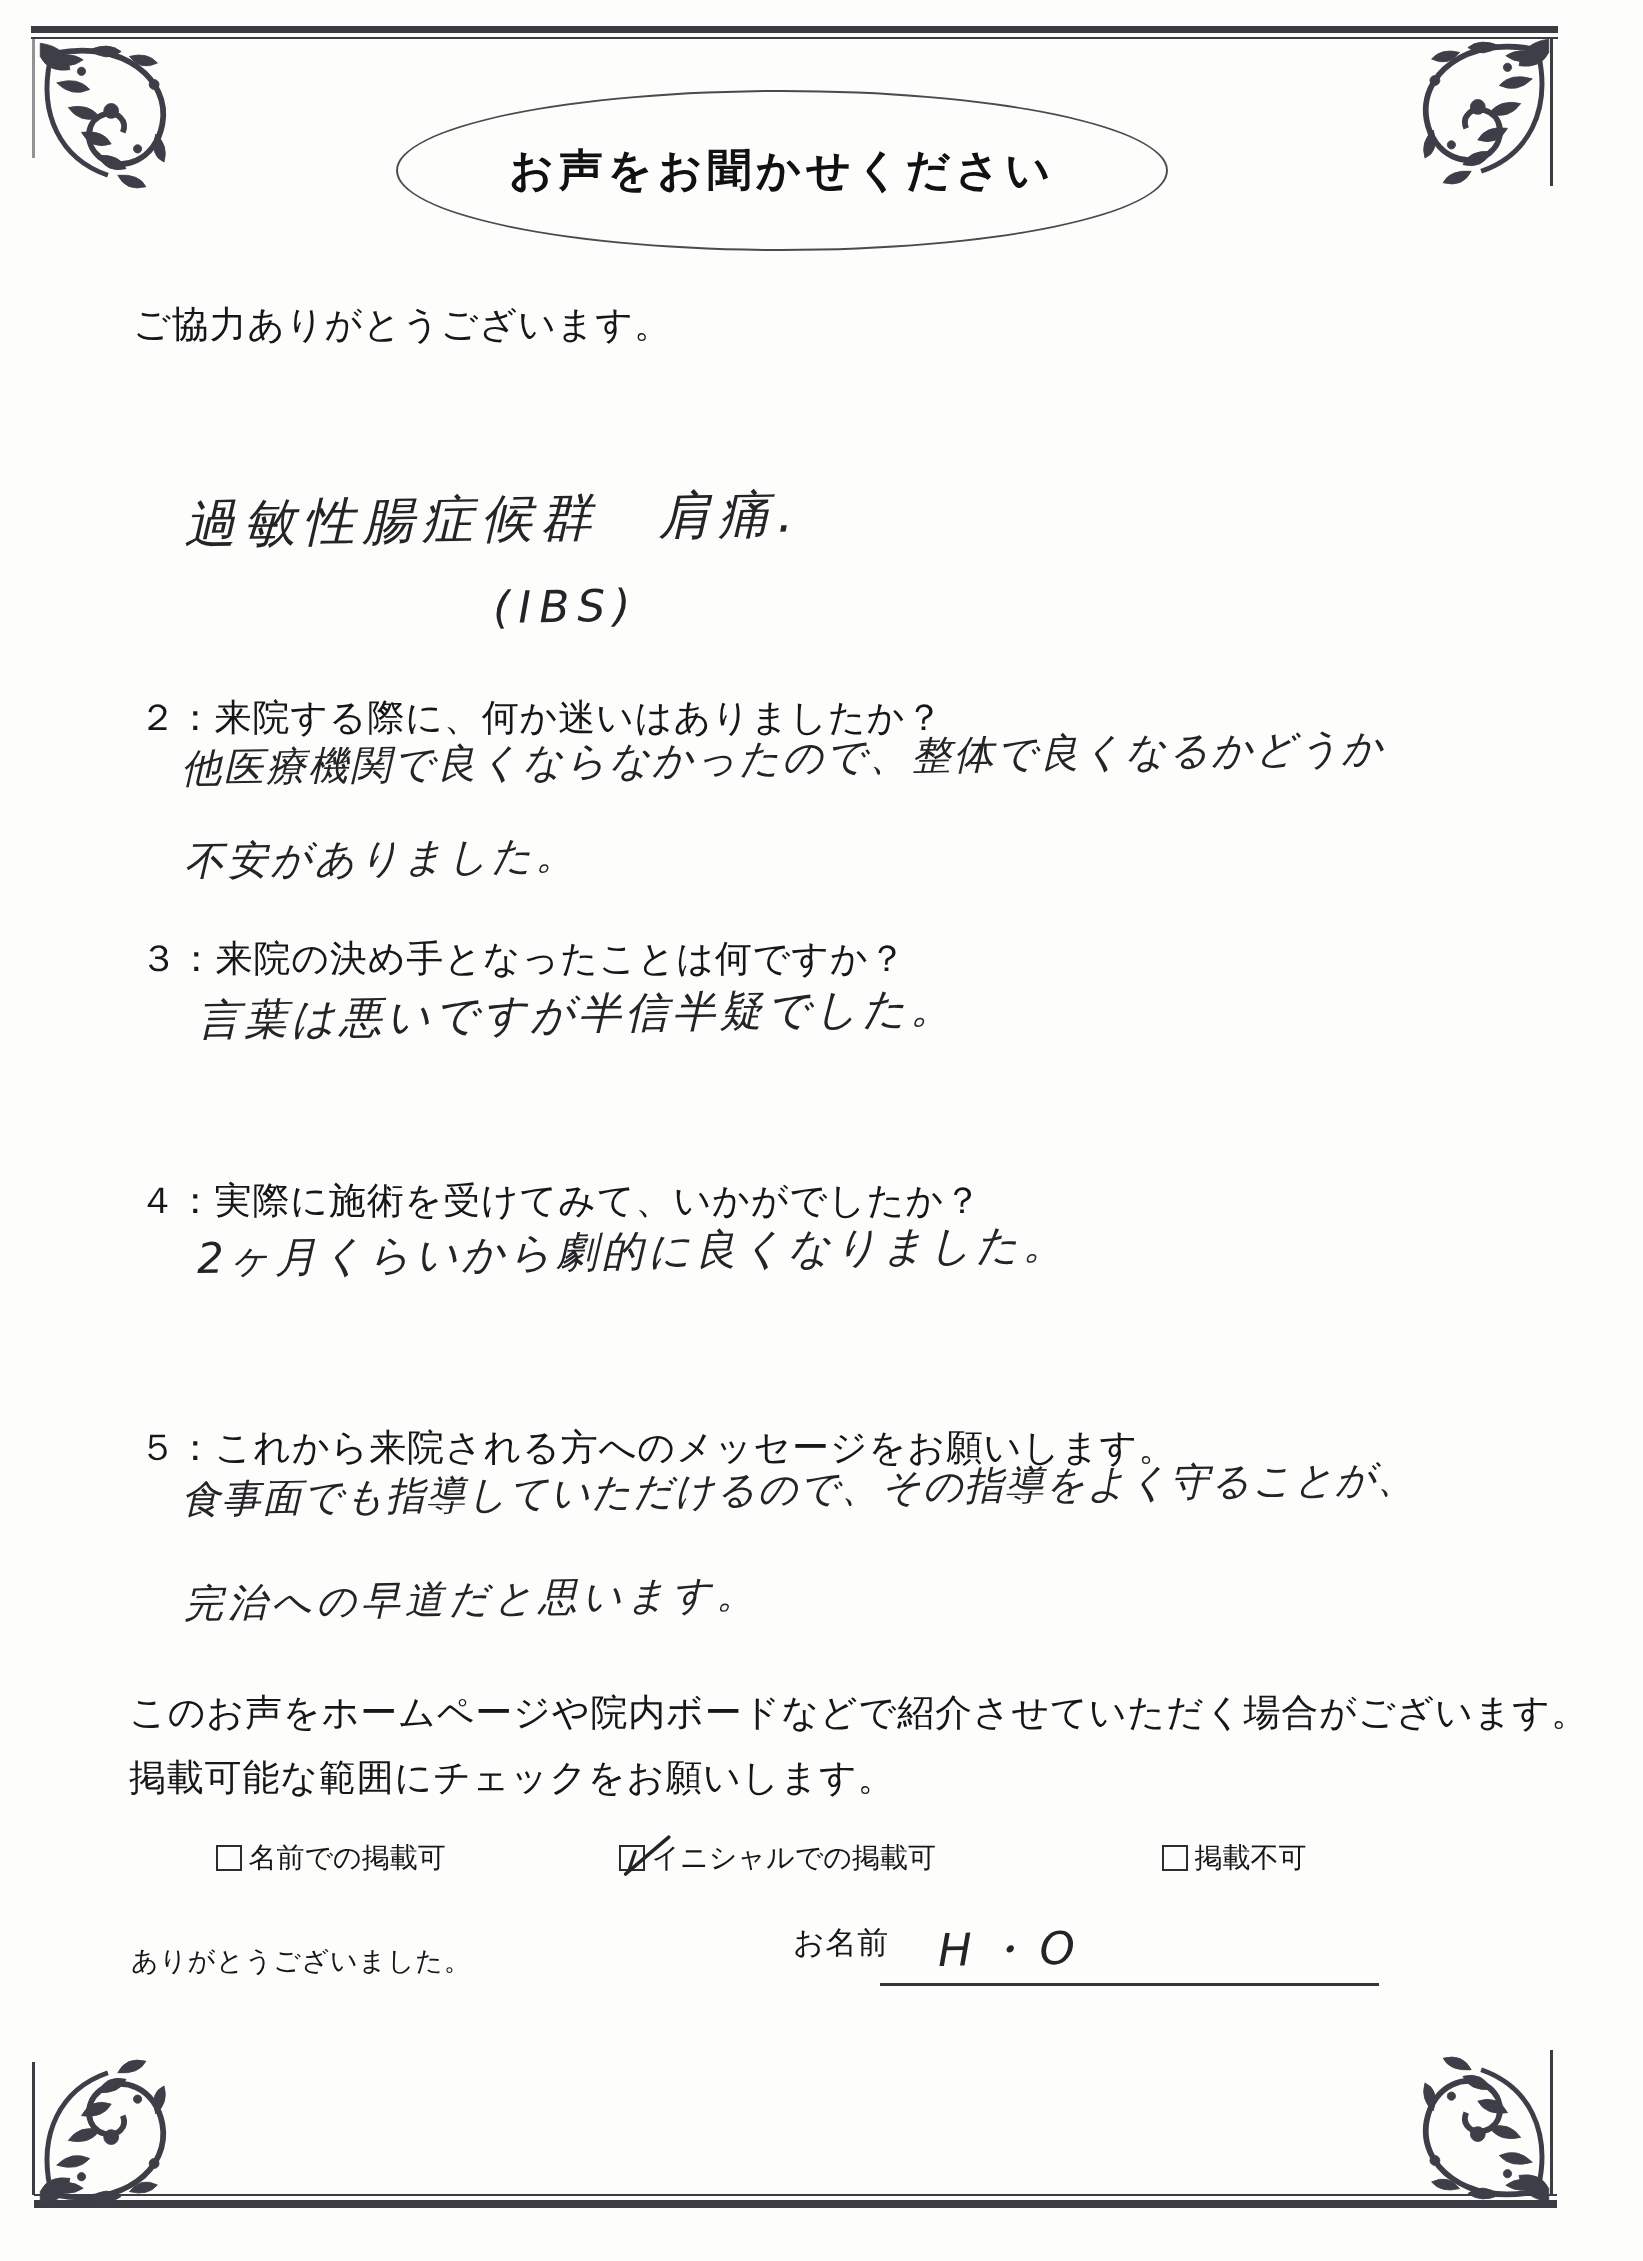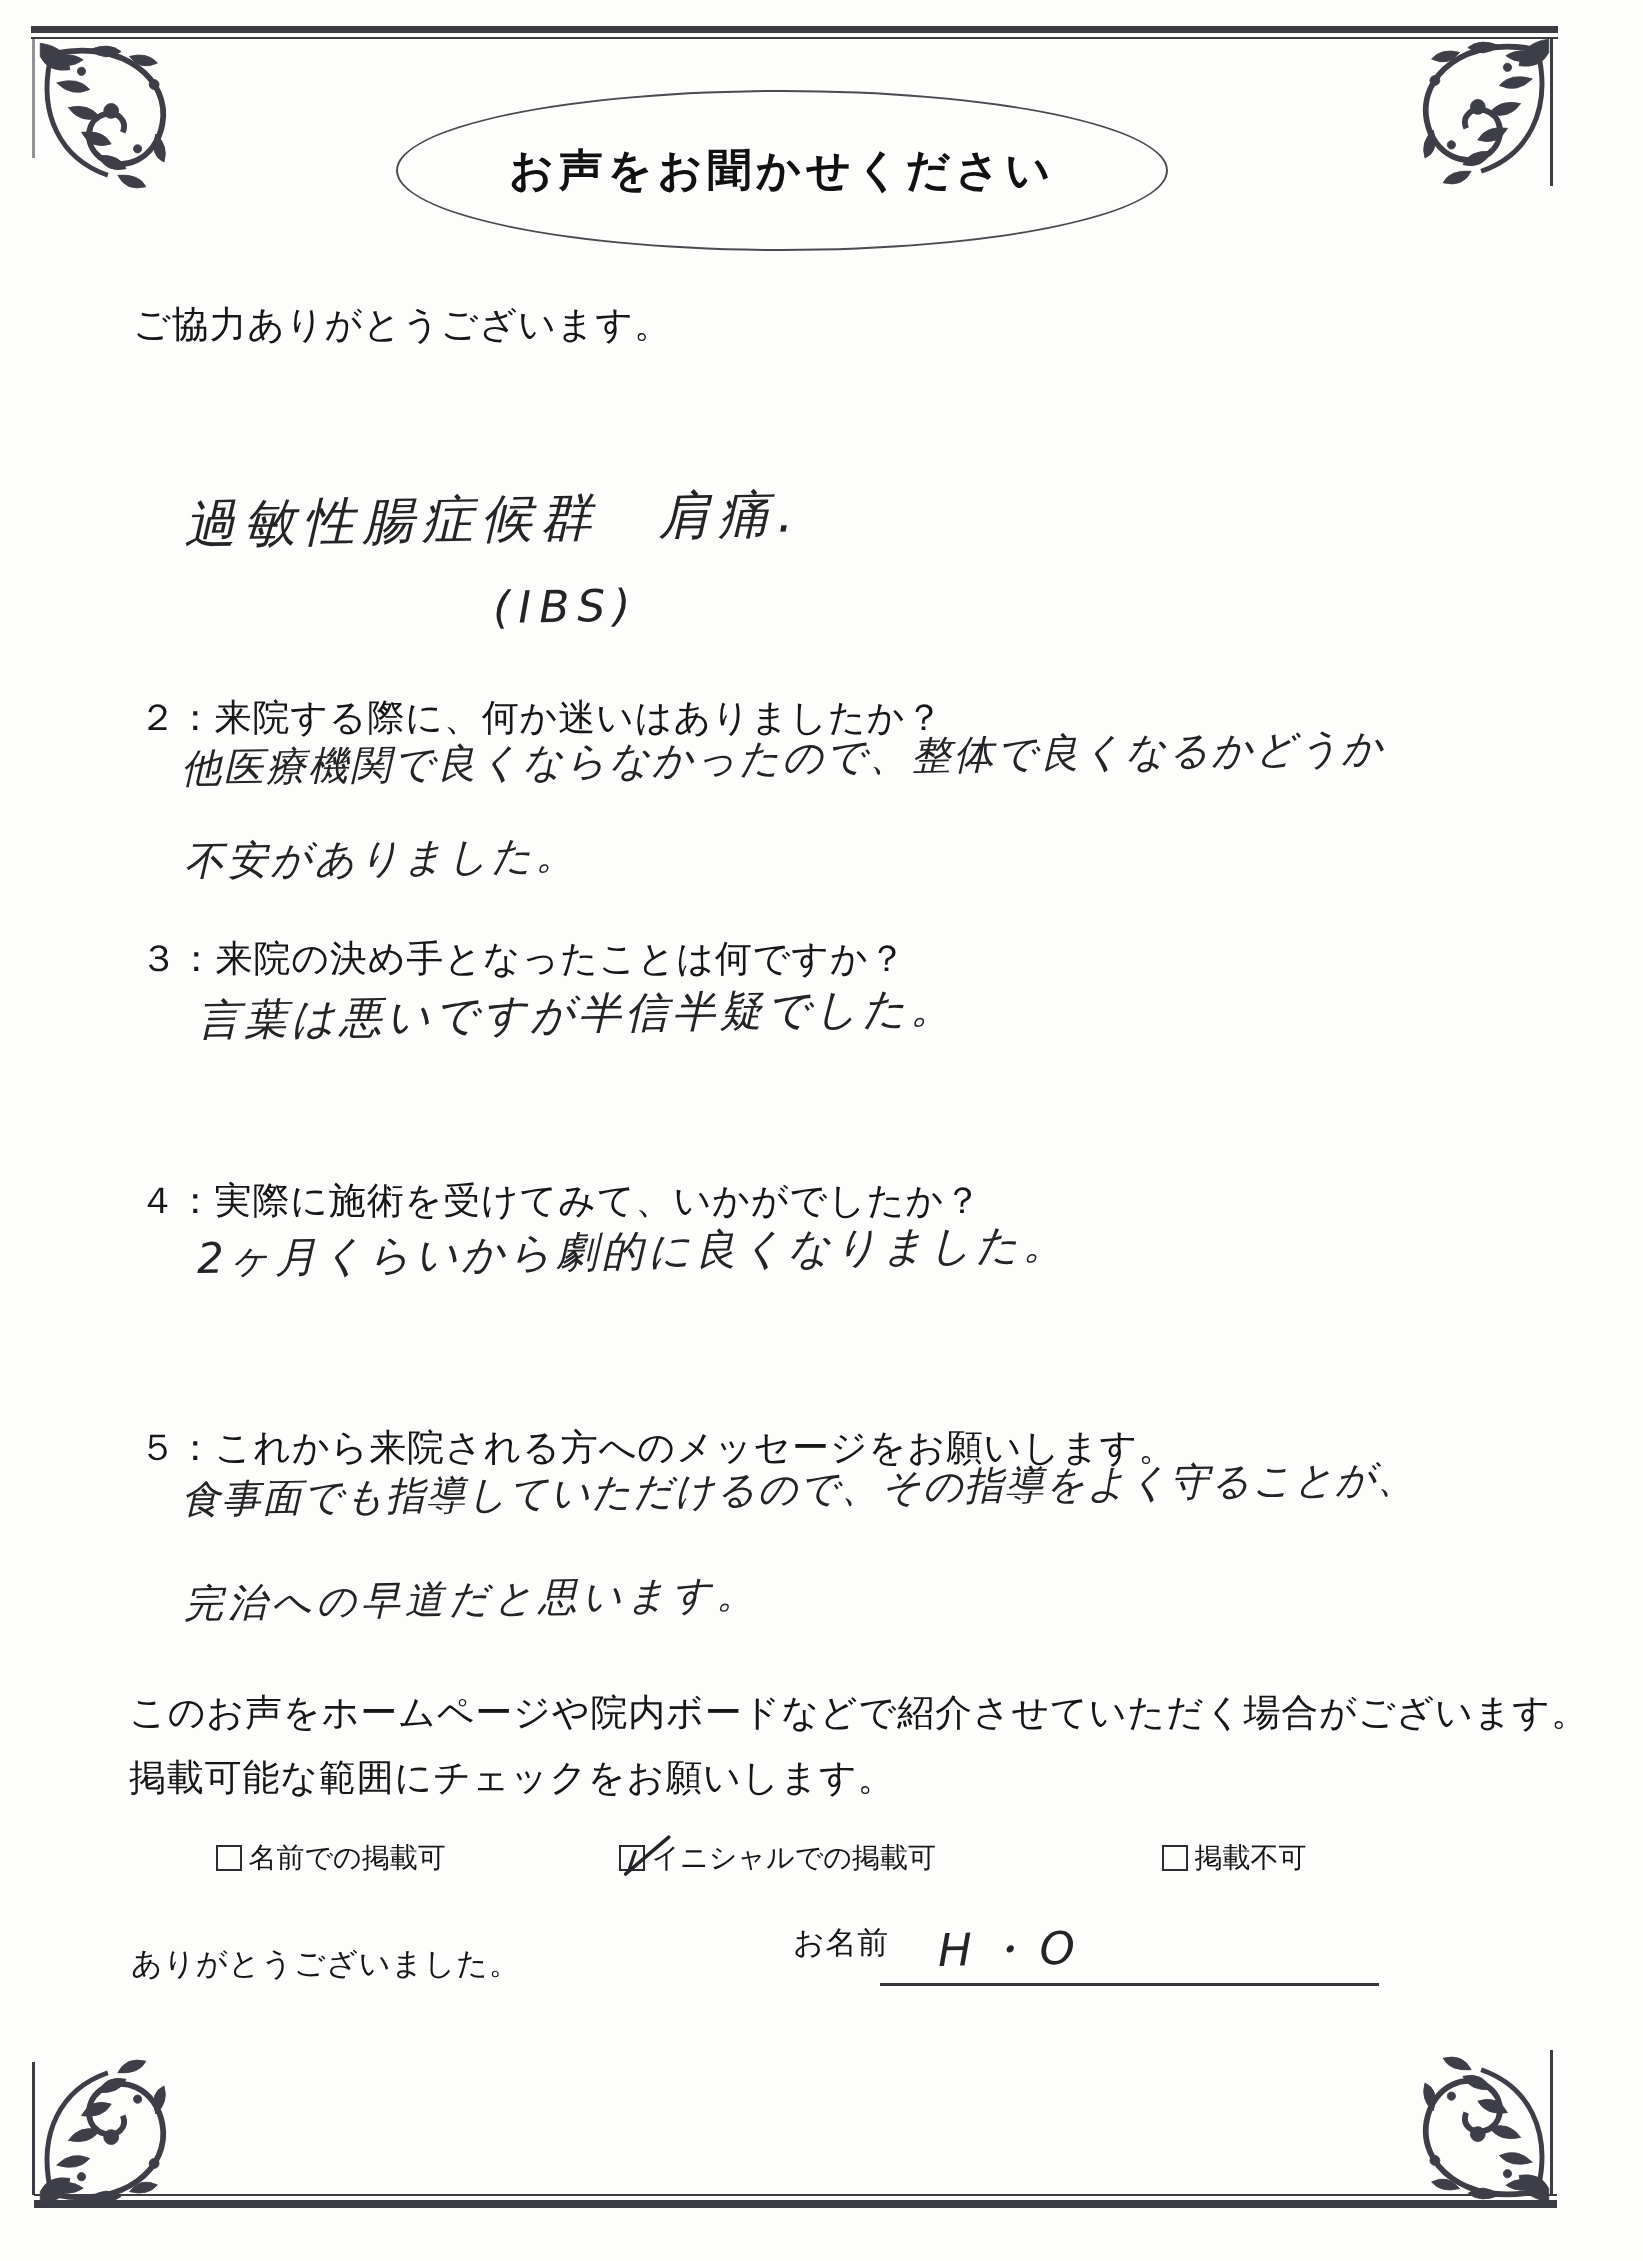--- a/index.html
+++ b/index.html
@@ -167,19 +167,19 @@
       </svg>
     </span>
     <span class="cb-label">イニシャルでの掲載可</span>
   </div>
 
   <div class="cb" style="left:1162px; top:1839px;">
     <span class="box"></span>
     <span class="cb-label">掲載不可</span>
   </div>
 
-  <p class="print" style="left:131px; top:1943px; font-size:31px;">ありがとうございました。</p>
+  <p class="print" style="left:131px; top:1943px; font-size:27px;">ありがとうございました。</p>
   <p class="print" style="left:793px; top:1922px; font-size:31px;">お名前</p>
   <div class="name-underline"></div>
   <p class="hw" style="left:938px; top:1921px; font-size:45px; letter-spacing:11.3px;">H・O</p>
 
 </div>
 
 
 </body></html>

